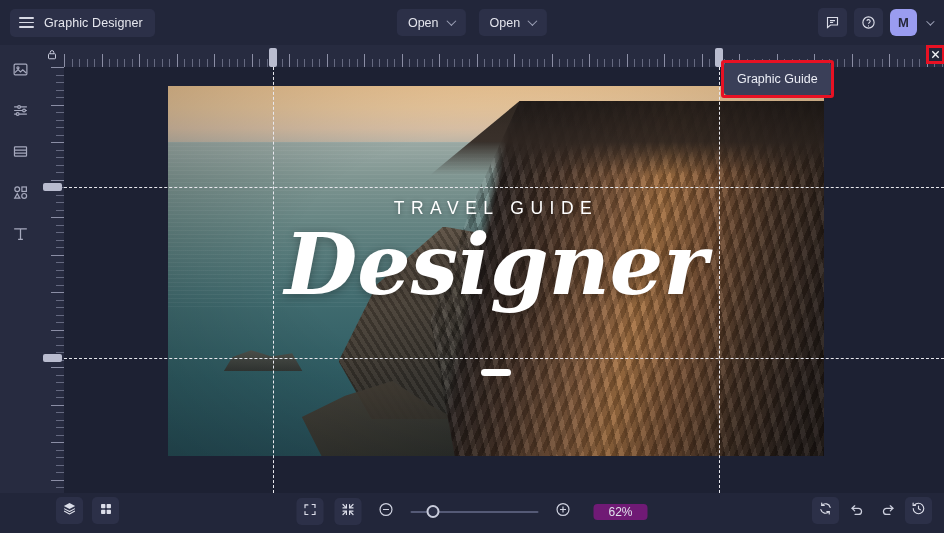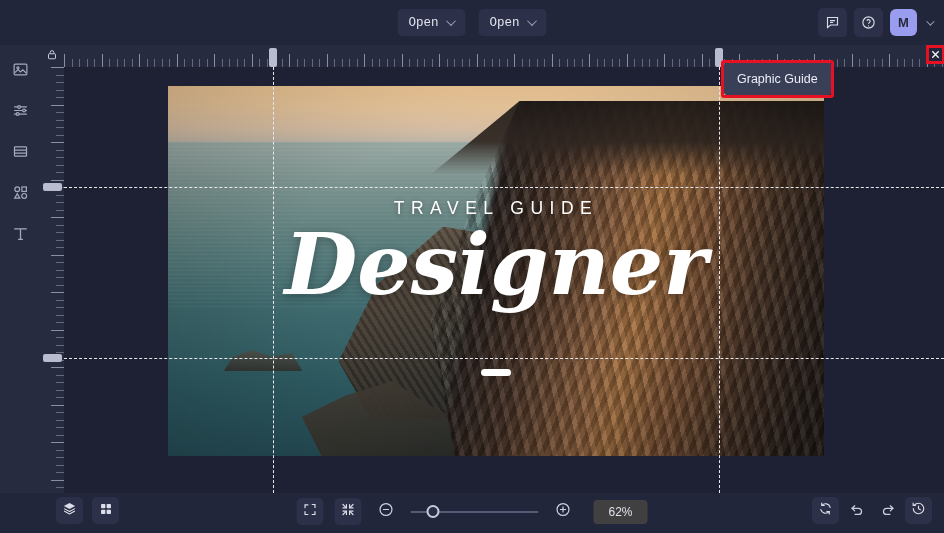--- a/index.html
+++ b/index.html
@@ -30,21 +30,21 @@
     background: #2c3048; border-radius: 5px;
     cursor: pointer;
   }
   .hamburger { display: flex; flex-direction: column; gap: 3px; width: 15px; }
   .hamburger i { display: block; height: 1.6px; background: #d7d9e4; border-radius: 1px; }
   .brand-title { font-size: 12.5px; color: #e6e7ee; letter-spacing: .1px; }
 
   .center-actions {
     position: absolute; left: 50%; top: 9px;
     transform: translateX(-50%);
-    display: flex; gap: 13px; font-family: Liberation Mono, monospace;
+    display: flex; gap: 13px;
   }
   .pill-btn {
     display: flex; align-items: center; gap: 9px;
     height: 27px; padding: 0 11px;
     background: #2c3048; border-radius: 5px;
     font-size: 12.5px; color: #e3e4ec; cursor: pointer;
   }
   .chev {
     width: 7px; height: 7px;
     border-right: 1.4px solid #9ea2b8;
@@ -309,33 +309,41 @@
   .zoom-track {
     position: absolute; left: 0; right: 0; height: 2px;
     background: #555a76; border-radius: 2px;
   }
   .zoom-thumb {
     position: absolute; left: 14px;
     width: 13px; height: 13px; border-radius: 50%;
     background: #2a2e45; border: 2px solid #c9ccdb;
   }
   .zoom-value {
-    min-width: 54px; height: 24px; padding: 0 10px;
-    background: #404040; border-radius: 4px;
+    min-width: 54px; height: 16px; padding: 0 10px;
+    background: #701a75; border-radius: 4px;
     display: flex; align-items: center; justify-content: center;
     font-size: 12px; color: #dfe1ec;
     margin-left: 6px;
   }
 </style>
 </head>
 <body>
 
 <div class="app">
 
   <div class="topbar">
+    <div class="brand">
+      <span class="hamburger">
+          <i></i>
+          <i></i>
+          <i></i>
+        </span>
+      <span class="brand-title">Graphic Designer</span>
+    </div>
 
     <div class="center-actions">
       <div class="pill-btn">
         <span>Open</span>
         <span class="chev"></span>
       </div>
       <div class="pill-btn">
         <span>Open</span>
         <span class="chev"></span>
       </div>

